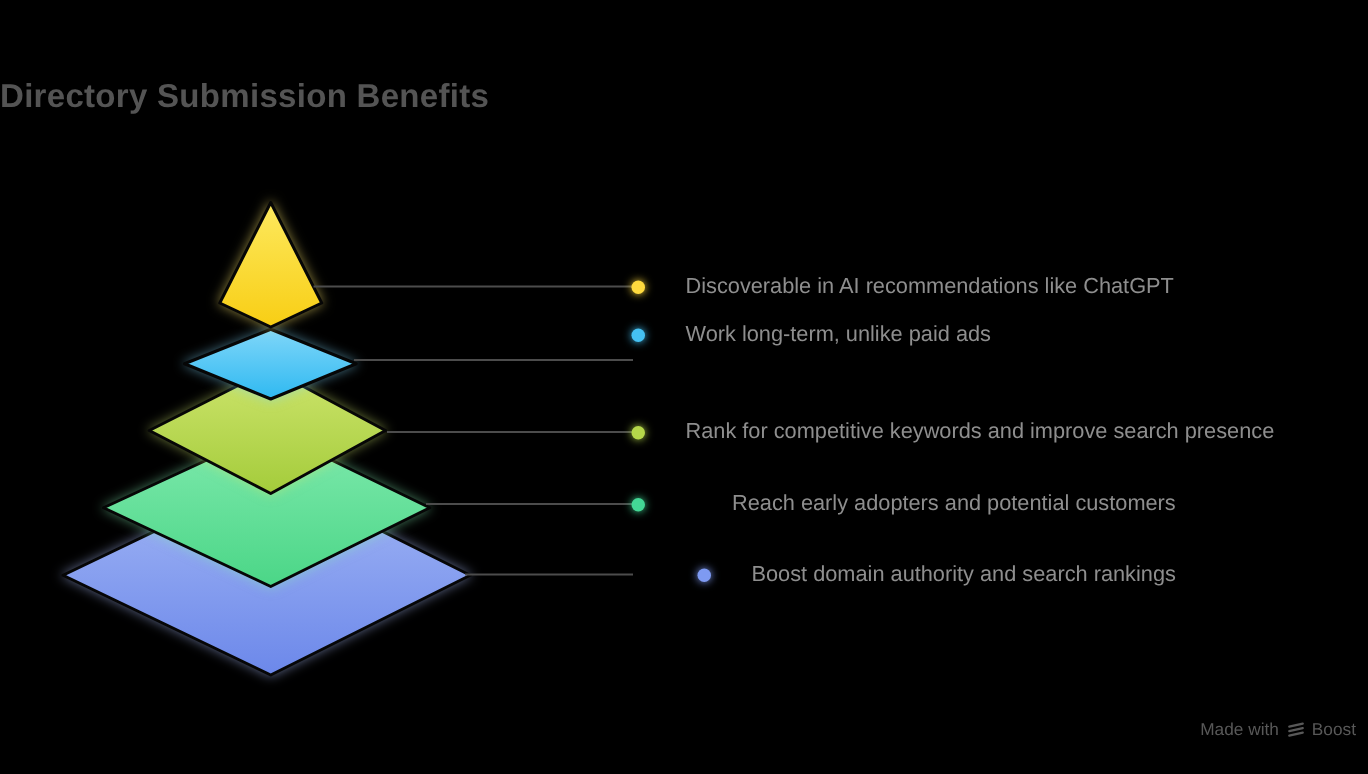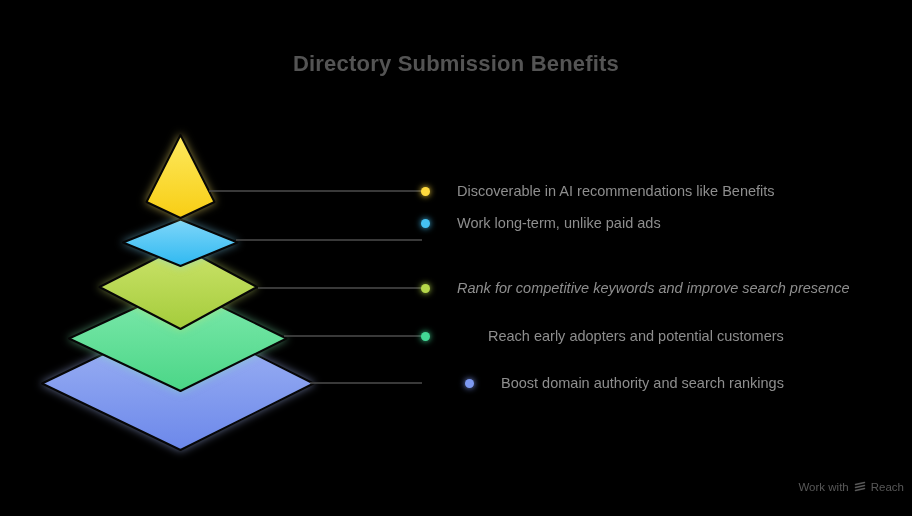--- a/index.html
+++ b/index.html
@@ -9,21 +9,21 @@
     height: 516px;
     background: #000000;
     overflow: hidden;
     font-family: "Liberation Sans", sans-serif;
   }
   .title {
     position: absolute;
     top: 51px;
     left: 0;
     width: 100%;
-    text-align: center;
+    text-align: left;
     font-size: 22px;
     font-weight: bold;
     letter-spacing: 0.2px;
     color: #545454;
   }
   .pyramid-svg { position: absolute; left: 0; top: 0; }
   .p-layer { stroke: #060606; stroke-width: 2; stroke-linejoin: round; }
   .p1 { filter: drop-shadow(0 0 4px rgba(255,233,110,0.55)); }
   .p2 { filter: drop-shadow(0 0 4px rgba(130,216,250,0.50)); }
   .p3 { filter: drop-shadow(0 0 4px rgba(206,229,110,0.50)); }
@@ -43,21 +43,21 @@
     flex: 0 0 9px;
   }
   .label {
     margin-left: 27px;
     font-size: 14.5px;
     color: #8E8E8E;
     white-space: nowrap;
   }
   .row1 { top: 180px; }
   .row2 { top: 212px; }
-  .row3 { top: 277px; font-style: italic; }
+  .row3 { top: 277px; }
   .row4 { top: 325px; gap: 31px; }
   .row5 { top: 372px; padding-left: 44px; }
   .watermark {
     position: absolute;
     top: 481px;
     right: 8px;
     display: flex;
     align-items: center;
     gap: 5px;
     font-size: 11.5px;
@@ -104,44 +104,44 @@
 
     <line x1="209" y1="191" x2="422" y2="191" stroke-width="1.4" stroke="#4C4C4C"></line>
     <line x1="236" y1="240" x2="422" y2="240" stroke-width="1.4" stroke="#4C4C4C"></line>
     <line x1="258" y1="288" x2="422" y2="288" stroke-width="1.4" stroke="#4C4C4C"></line>
     <line x1="284" y1="336" x2="422" y2="336" stroke-width="1.4" stroke="#4C4C4C"></line>
     <line x1="310" y1="383" x2="422" y2="383" stroke-width="1.4" stroke="#4C4C4C"></line>
   </svg>
 
   <div class="row row1">
     <span class="dot" style="background: rgb(255, 218, 62); box-shadow: rgb(255, 218, 62) 0px 0px 6px;"></span>
-    <span class="label">Discoverable in AI recommendations like Benefits</span>
+    <span class="label">Discoverable in AI recommendations like ChatGPT</span>
   </div>
   <div class="row row2">
     <span class="dot" style="background: rgb(69, 193, 242); box-shadow: rgb(69, 193, 242) 0px 0px 6px;"></span>
     <span class="label">Work long-term, unlike paid ads</span>
   </div>
   <div class="row row3">
     <span class="dot" style="background: rgb(181, 215, 74); box-shadow: rgb(181, 215, 74) 0px 0px 6px;"></span>
     <span class="label">Rank for competitive keywords and improve search presence</span>
   </div>
   <div class="row row4">
     <span class="dot" style="background: rgb(67, 215, 149); box-shadow: rgb(67, 215, 149) 0px 0px 6px;"></span>
     <span class="label">Reach early adopters and potential customers</span>
   </div>
   <div class="row row5">
     <span class="dot" style="background: rgb(126, 154, 242); box-shadow: rgb(126, 154, 242) 0px 0px 6px;"></span>
     <span class="label">Boost domain authority and search rankings</span>
   </div>
 
   <div class="watermark">
-    <span>Work with</span>
+    <span>Made with</span>
     <svg class="napkin-icon" width="12" height="12" viewBox="0 0 12 12">
       <g stroke="#585858" stroke-width="1.5" stroke-linecap="round">
         <line x1="1.5" y1="3.4" x2="10.5" y2="1.4"></line>
         <line x1="1.5" y1="6.4" x2="10.5" y2="4.4"></line>
         <line x1="1.5" y1="9.4" x2="10.5" y2="7.4"></line>
       </g>
     </svg>
-    <span>Reach</span>
+    <span>Boost</span>
   </div>
 
 </div>
 
 </body></html>

